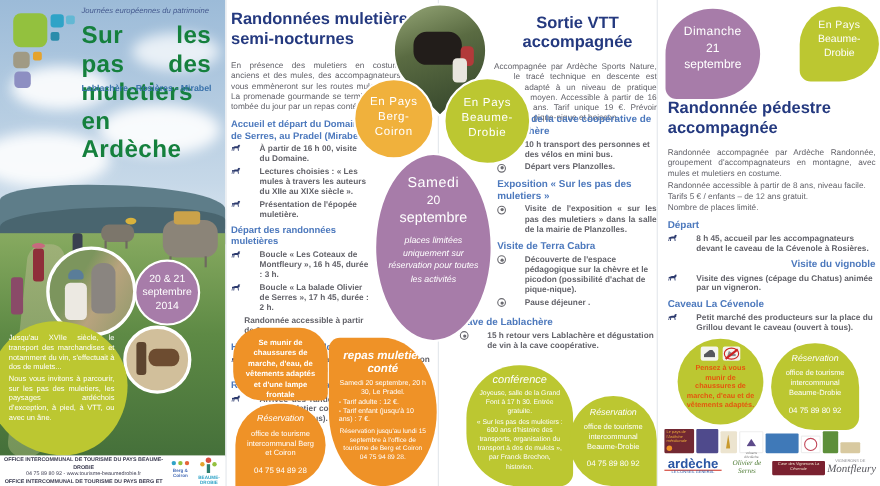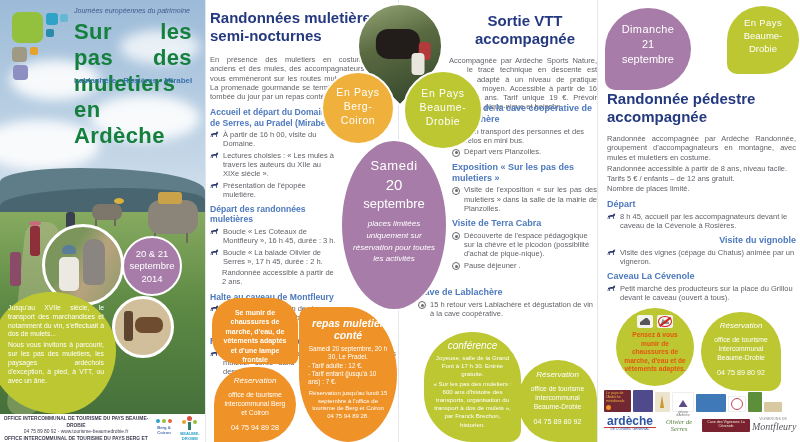--- a/index.html
+++ b/index.html
@@ -5,21 +5,21 @@
   html,body{margin:0;padding:0;background:#888;}
   .page{position:relative;width:800px;height:442px;background:#fff;overflow:hidden;
         font-family:"Liberation Sans",sans-serif;-webkit-font-smoothing:antialiased;}
   .abs{position:absolute;}
   .foldline{position:absolute;top:0;bottom:0;width:1px;background:#e3e7ec;}
   
   .h1{font-weight:bold;color:#24397f;font-size:15px;line-height:1.2;}
   .sub{font-weight:bold;color:#4d79bd;font-size:8.6px;line-height:1.2;margin:5px 0 2px;}
   .body{font-size:7.5px;color:#63636a;line-height:1.24;}
   .just{text-align:justify;}
-  .bul{display:flex;gap:4px;margin-bottom:2.5px;}
+  .bul{display:flex;gap:17px;margin-bottom:2.5px;font-weight:bold;}
   .bt{font-size:7.5px;color:#63636a;line-height:1.22;}
   .mule{width:9px;height:7px;flex:0 0 auto;margin-top:1px;}
   .wheel{width:6px;height:6px;border:1px solid #6a6a70;border-radius:50%;position:relative;flex:0 0 auto;margin-top:1.5px;}
   .wheel::after{content:"";position:absolute;inset:1.5px;background:#6a6a70;border-radius:50%;}
   
   .circ{border-radius:50%;color:#fff;text-align:center;box-sizing:border-box;}
   .wb{border:2px solid #fff;}
   .badge{font-size:10.5px;line-height:1.32;letter-spacing:.6px;font-weight:500;}
   .rtitle{font-style:italic;font-size:8px;margin-bottom:5px;}
   .rbody{font-size:6.8px;line-height:1.35;}
@@ -221,21 +221,21 @@
   </div>
 
   <div class="abs circ wb badge" style="left:403px;top:70px;width:80px;height:80px;background:#bcc731;padding-top:15px;z-index:3;">
     <div>En Pays</div>
     <div>Beaume-</div>
     <div>Drobie</div>
   </div>
 
   <div class="abs circ wb" style="left:340px;top:139px;width:108px;height:172px;background:#a77ca9;padding:16px 10px 0;z-index:4;">
     <div style="font-size:13px;line-height:1.35;letter-spacing:.5px;">Samedi</div>
-    <div style="font-size:15px;line-height:1.35;">20</div>
+    <div style="font-size:11px;line-height:1.35;">20</div>
     <div style="font-size:13px;line-height:1.35;">septembre</div>
     <div style="font-size:8px;font-style:italic;line-height:1.45;margin-top:6px;">places limitées uniquement sur réservation pour toutes les activités</div>
   </div>
 
   <div class="abs h1" style="left:452px;top:12px;width:146px;text-align:center;">Sortie VTT accompagnée</div>
 
   <div class="abs body just" style="left:449px;top:56px;width:148px;">
     <i style="float:left;width:38px;height:50px;margin-top:12px;shape-outside:circle(40px at -4px 52px);"></i>
     <span>Accompagnée par Ardèche Sports Nature, le tracé technique en descente est adapté à un niveau de pratique moyen. Accessible à partir de 16 ans. Tarif unique 19 €. Prévoir pique-nique et boisson.</span>
   </div>

